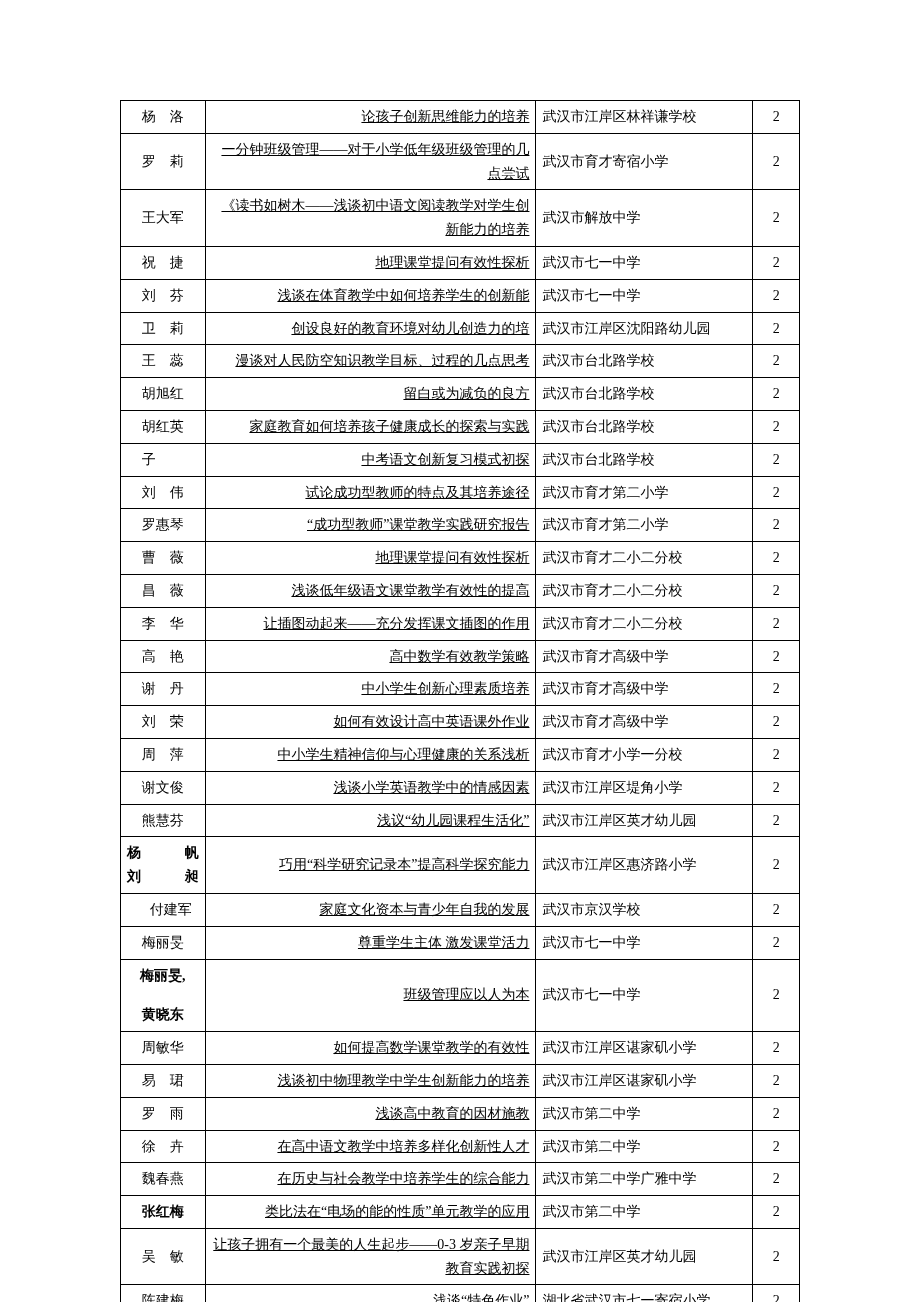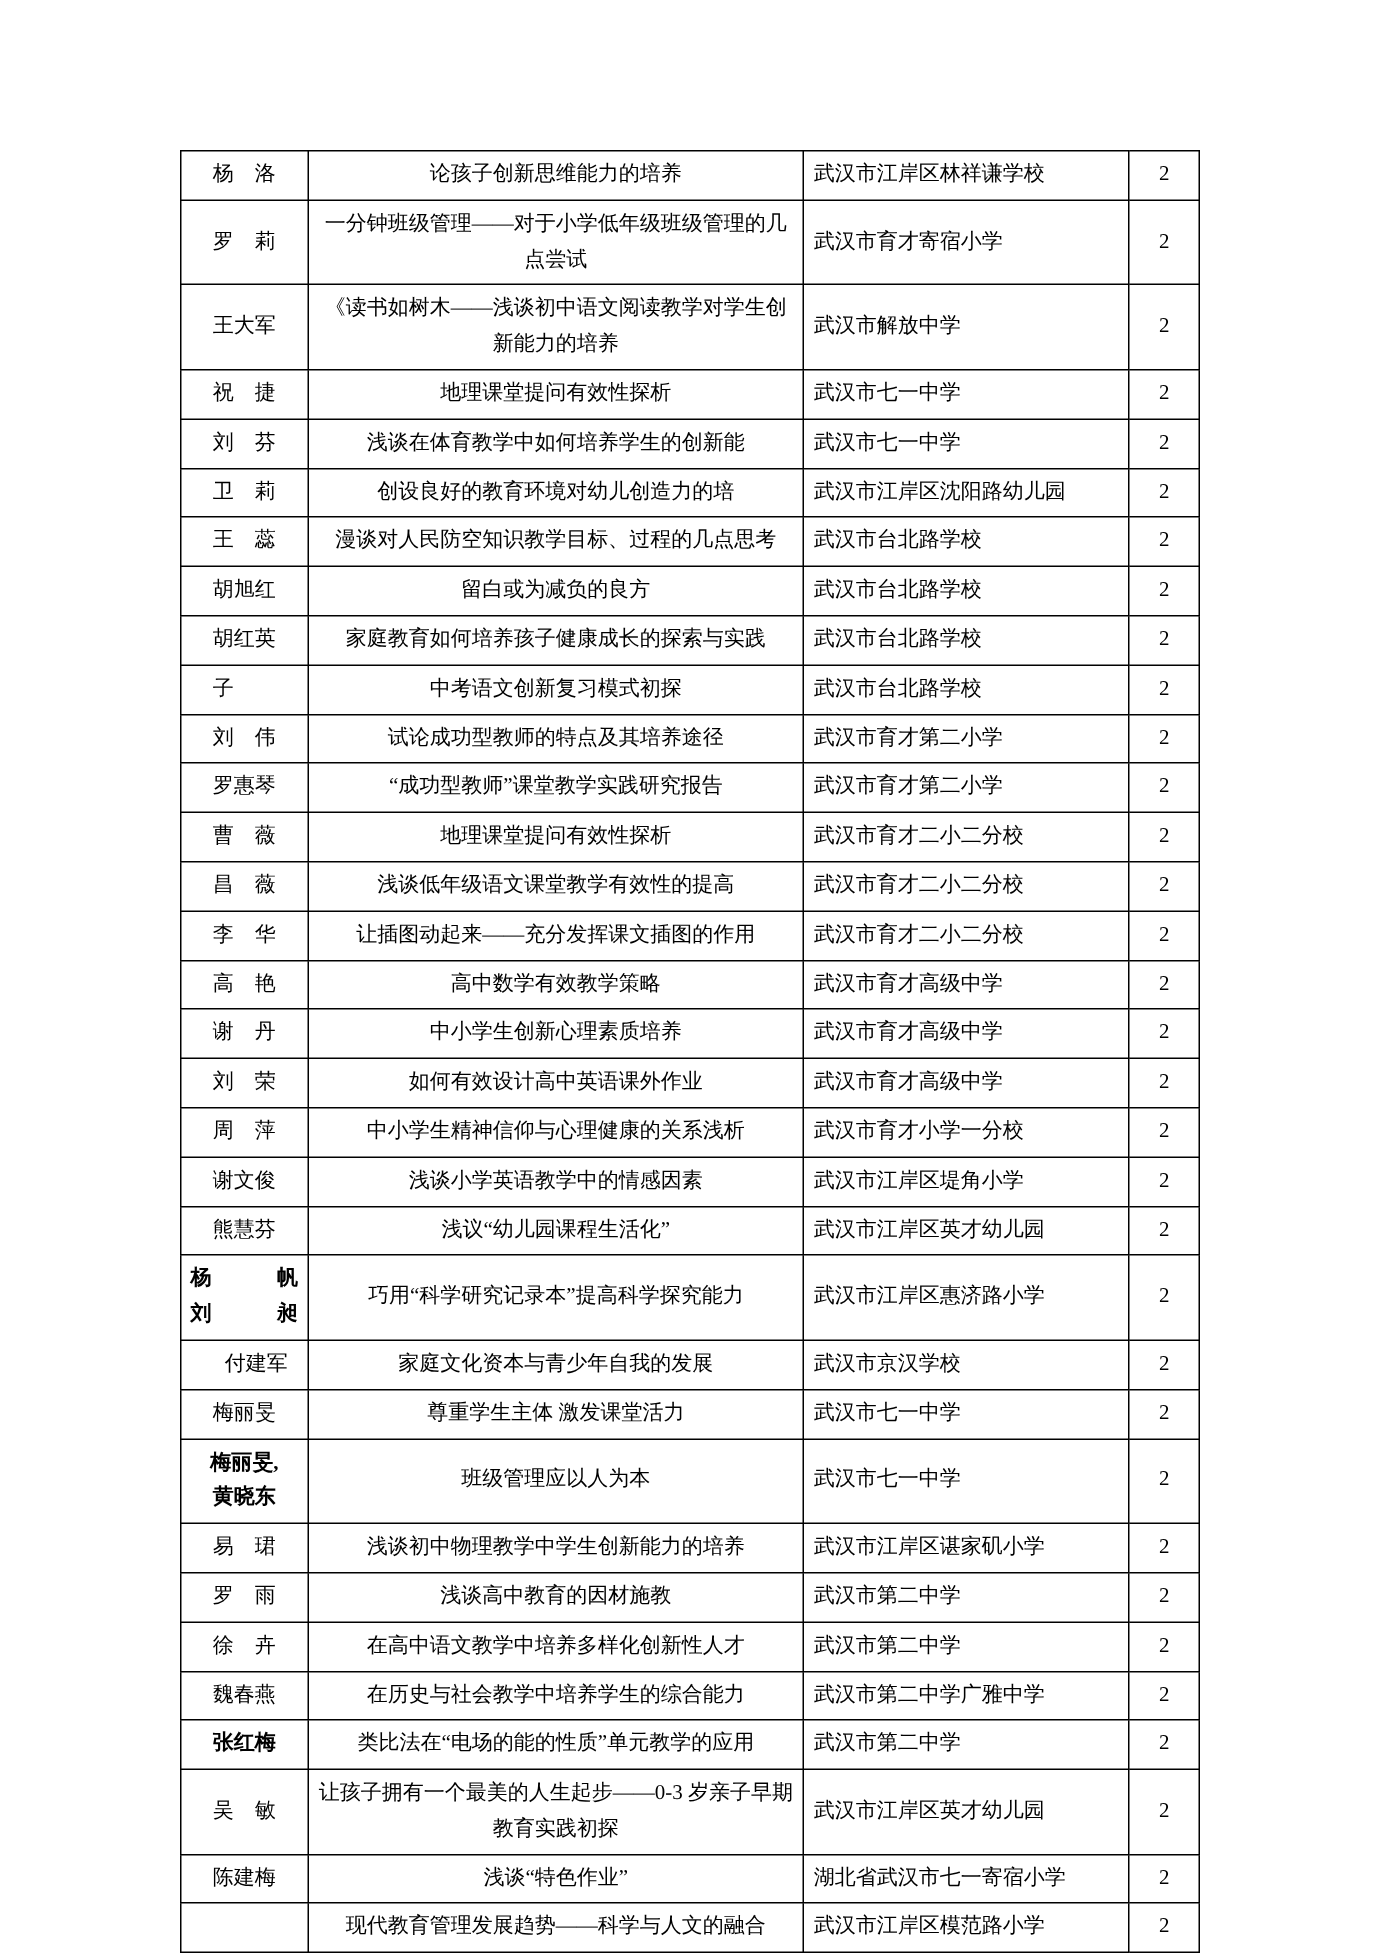--- a/index.html
+++ b/index.html
@@ -38,21 +38,21 @@
     min-width: 3em;
     text-align: justify;
     text-align-last: justify;
     -moz-text-align-last: justify;
   }
   td.name .multi {
     display: block;
     font-weight: bold;
   }
   td.score { text-align: center; }
-  td.title { text-align: center; }
+  td.title { text-align: right; text-decoration: underline; }
   td.school { text-align: left; }
 </style>
 </head>
 <body>
 <div class="page">
 <table>
   <colgroup>
     <col class="c1">
         <col class="c2">
         <col class="c3">
@@ -202,24 +202,30 @@
         </tr>
         <tr>
           <td class="name"><span class="nm" style="text-align-last: center; text-align: center;">梅丽旻</span></td>
           <td class="title">尊重学生主体 激发课堂活力</td>
           <td class="school">武汉市七一中学</td>
           <td class="score">2</td>
         </tr>
         <tr>
           <td class="name">
             <span class="nm multi" style="text-align-last: center; text-align: center;">梅丽旻,</span>
-            <span class="nm multi" style="text-align-last: center; text-align: center;">黄晓东</span>
+            <span class="nm multi" style="text-align-last: center; text-align: center; margin-top: 16px;">黄晓东</span>
           </td>
           <td class="title">班级管理应以人为本</td>
           <td class="school">武汉市七一中学</td>
+          <td class="score">2</td>
+        </tr>
+        <tr>
+          <td class="name"><span class="nm" style="text-align-last: center; text-align: center;">周敏华</span></td>
+          <td class="title">如何提高数学课堂教学的有效性</td>
+          <td class="school">武汉市江岸区谌家矶小学</td>
           <td class="score">2</td>
         </tr>
         <tr>
           <td class="name"><span class="nm">易 珺</span></td>
           <td class="title">浅谈初中物理教学中学生创新能力的培养</td>
           <td class="school">武汉市江岸区谌家矶小学</td>
           <td class="score">2</td>
         </tr>
         <tr>
           <td class="name"><span class="nm">罗 雨</span></td>

